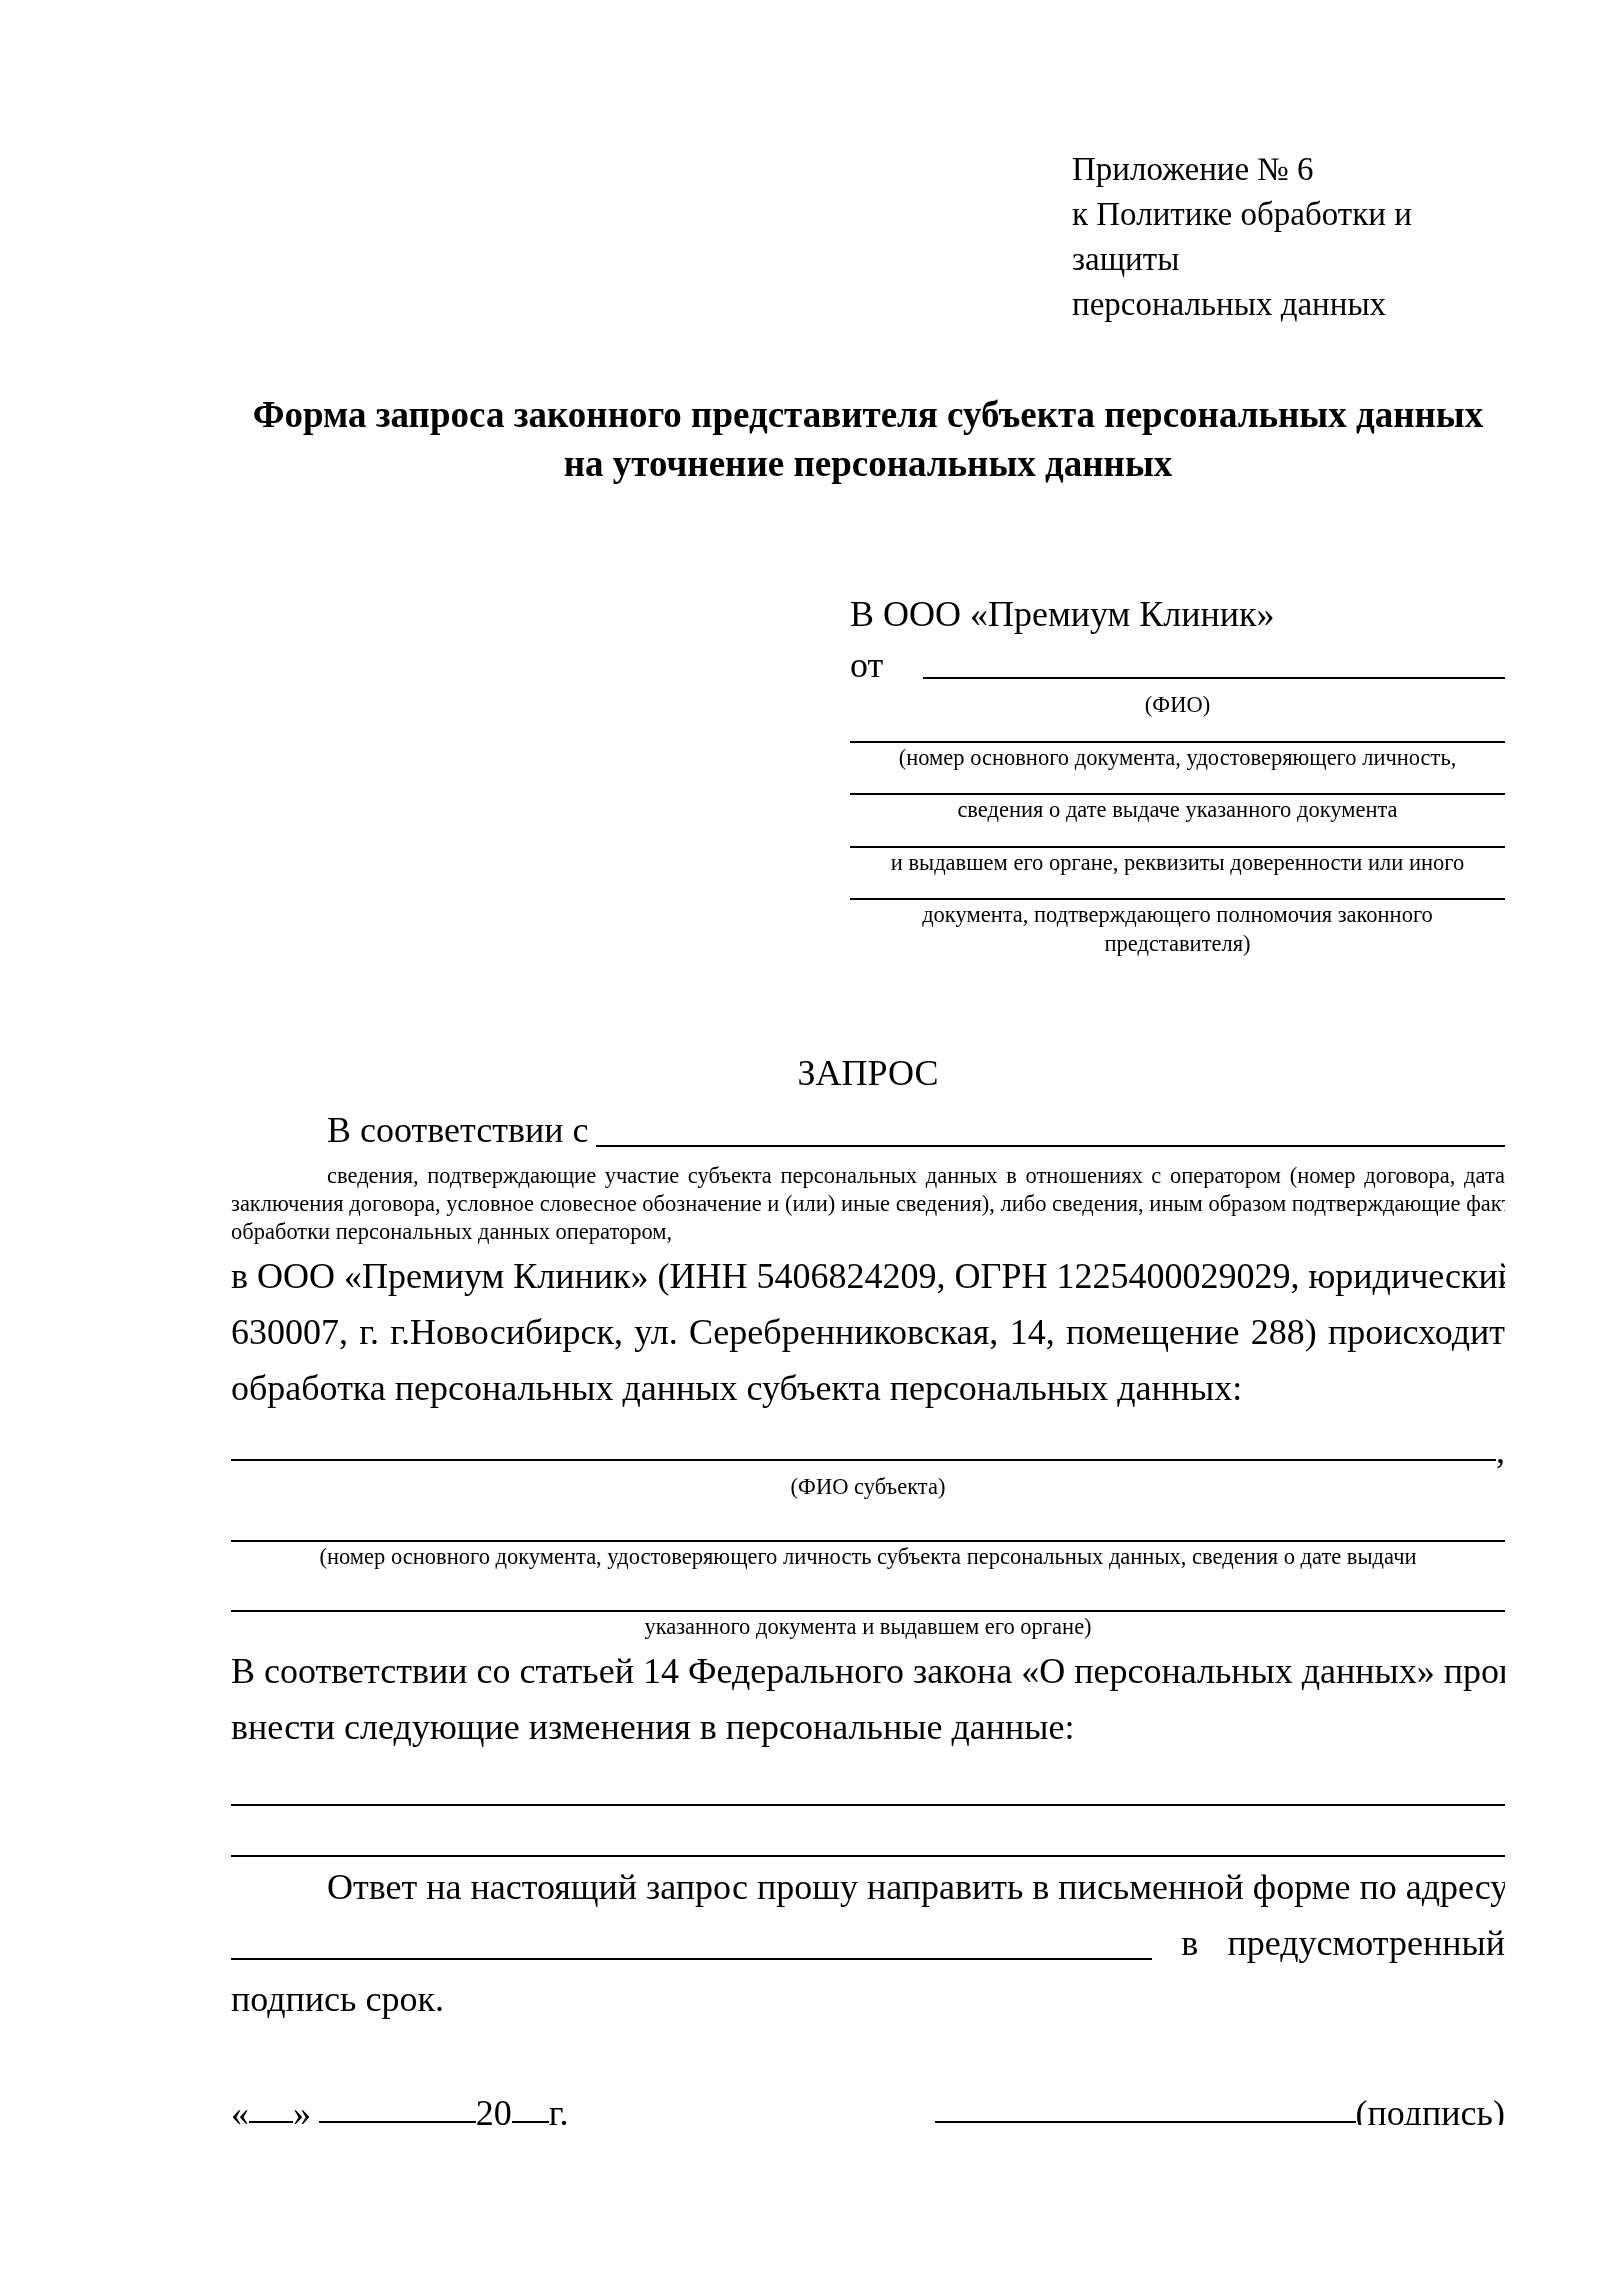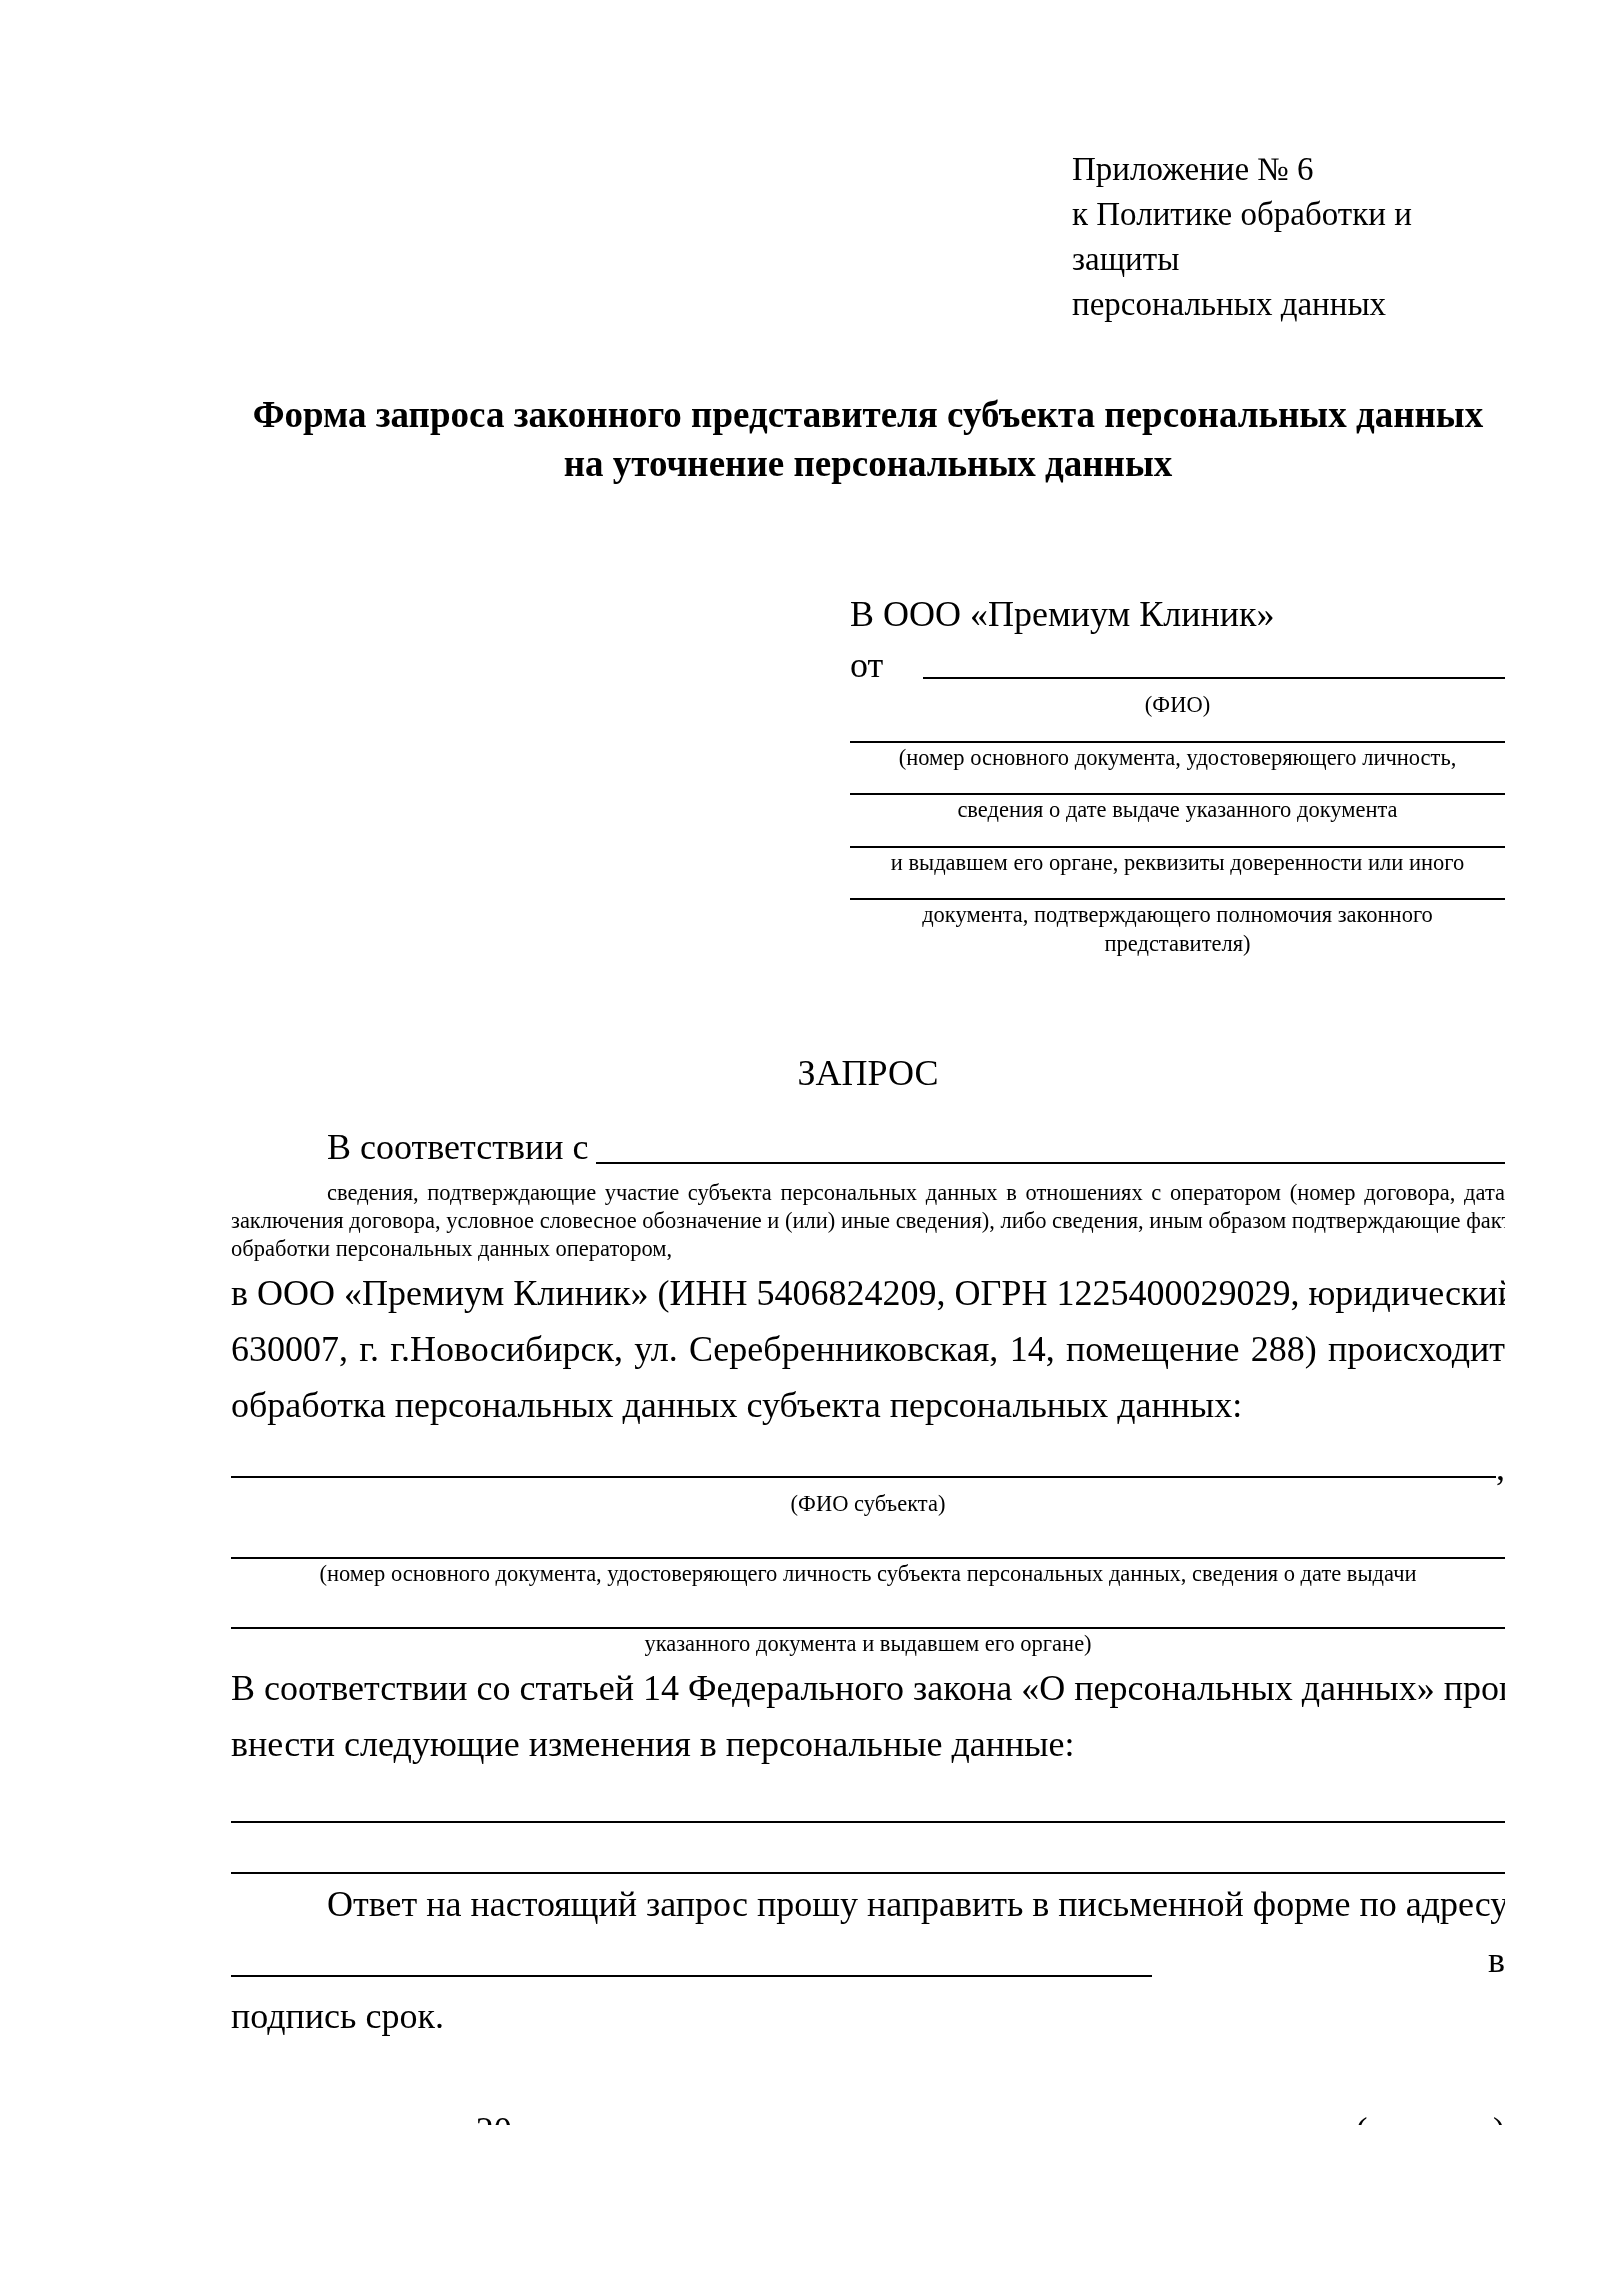--- a/index.html
+++ b/index.html
@@ -37,21 +37,21 @@
     font-size: 22.5px; line-height: 29px;
     text-align: center;
   }
   .blankrow { height: 23.5px; border-bottom: 2px solid #000; }
   .blankrow2 { height: 41px; border-bottom: 2px solid #000; }
   .blankrow3 { height: 51px; border-bottom: 2px solid #000; }
   
   .zapros { margin-top: 91px; text-align: center; font-size: 36px; line-height: 49px; }
   
   .body-line, .para { font-size: 36px; line-height: 56px; }
-  .accord { margin-top: 21px; padding-left: 96px; height: 56px; }
+  .accord { margin-top: 4px; padding-left: 96px; height: 56px; }
   .note { font-size: 22.5px; line-height: 28px; margin-top: 3.9px; }
   .note .nline { white-space: nowrap; overflow: hidden; }
   .stretch { text-align: justify; text-align-last: justify; font-family: Liberation Serif, serif; }
   .indent { text-indent: 96px; }
   .para { margin-top: 2px; }
   .para .pline { white-space: nowrap; overflow: hidden; }
   .commarow { height: 56px; font-size: 36px; }
   .answer-mid { height: 56px; font-size: 36px; justify-content: space-between; }
   .answer-mid .blank { width: 921px; }
   .signrow { margin-top: 51px; height: 56px; font-size: 36px; justify-content: space-between; }
@@ -128,20 +128,21 @@
   </div>
 
   <div class="blankrow3"></div>
   <div class="blankrow3"></div>
 
   <div class="para">
     <div class="pline stretch indent">Ответ на настоящий запрос прошу направить в письменной форме по адресу:</div>
     <div class="row answer-mid">
       <span class="blank"></span>
       <span>в</span>
+      <span>предусмотренный</span>
     </div>
     <div class="pline">подпись срок.</div>
   </div>
 
   <div class="row signrow">
     <div class="dategroup">
       <span>«</span>
       <span class="blank w45"></span>
       <span>»</span>
       <span class="blank w160 gapl"></span>

